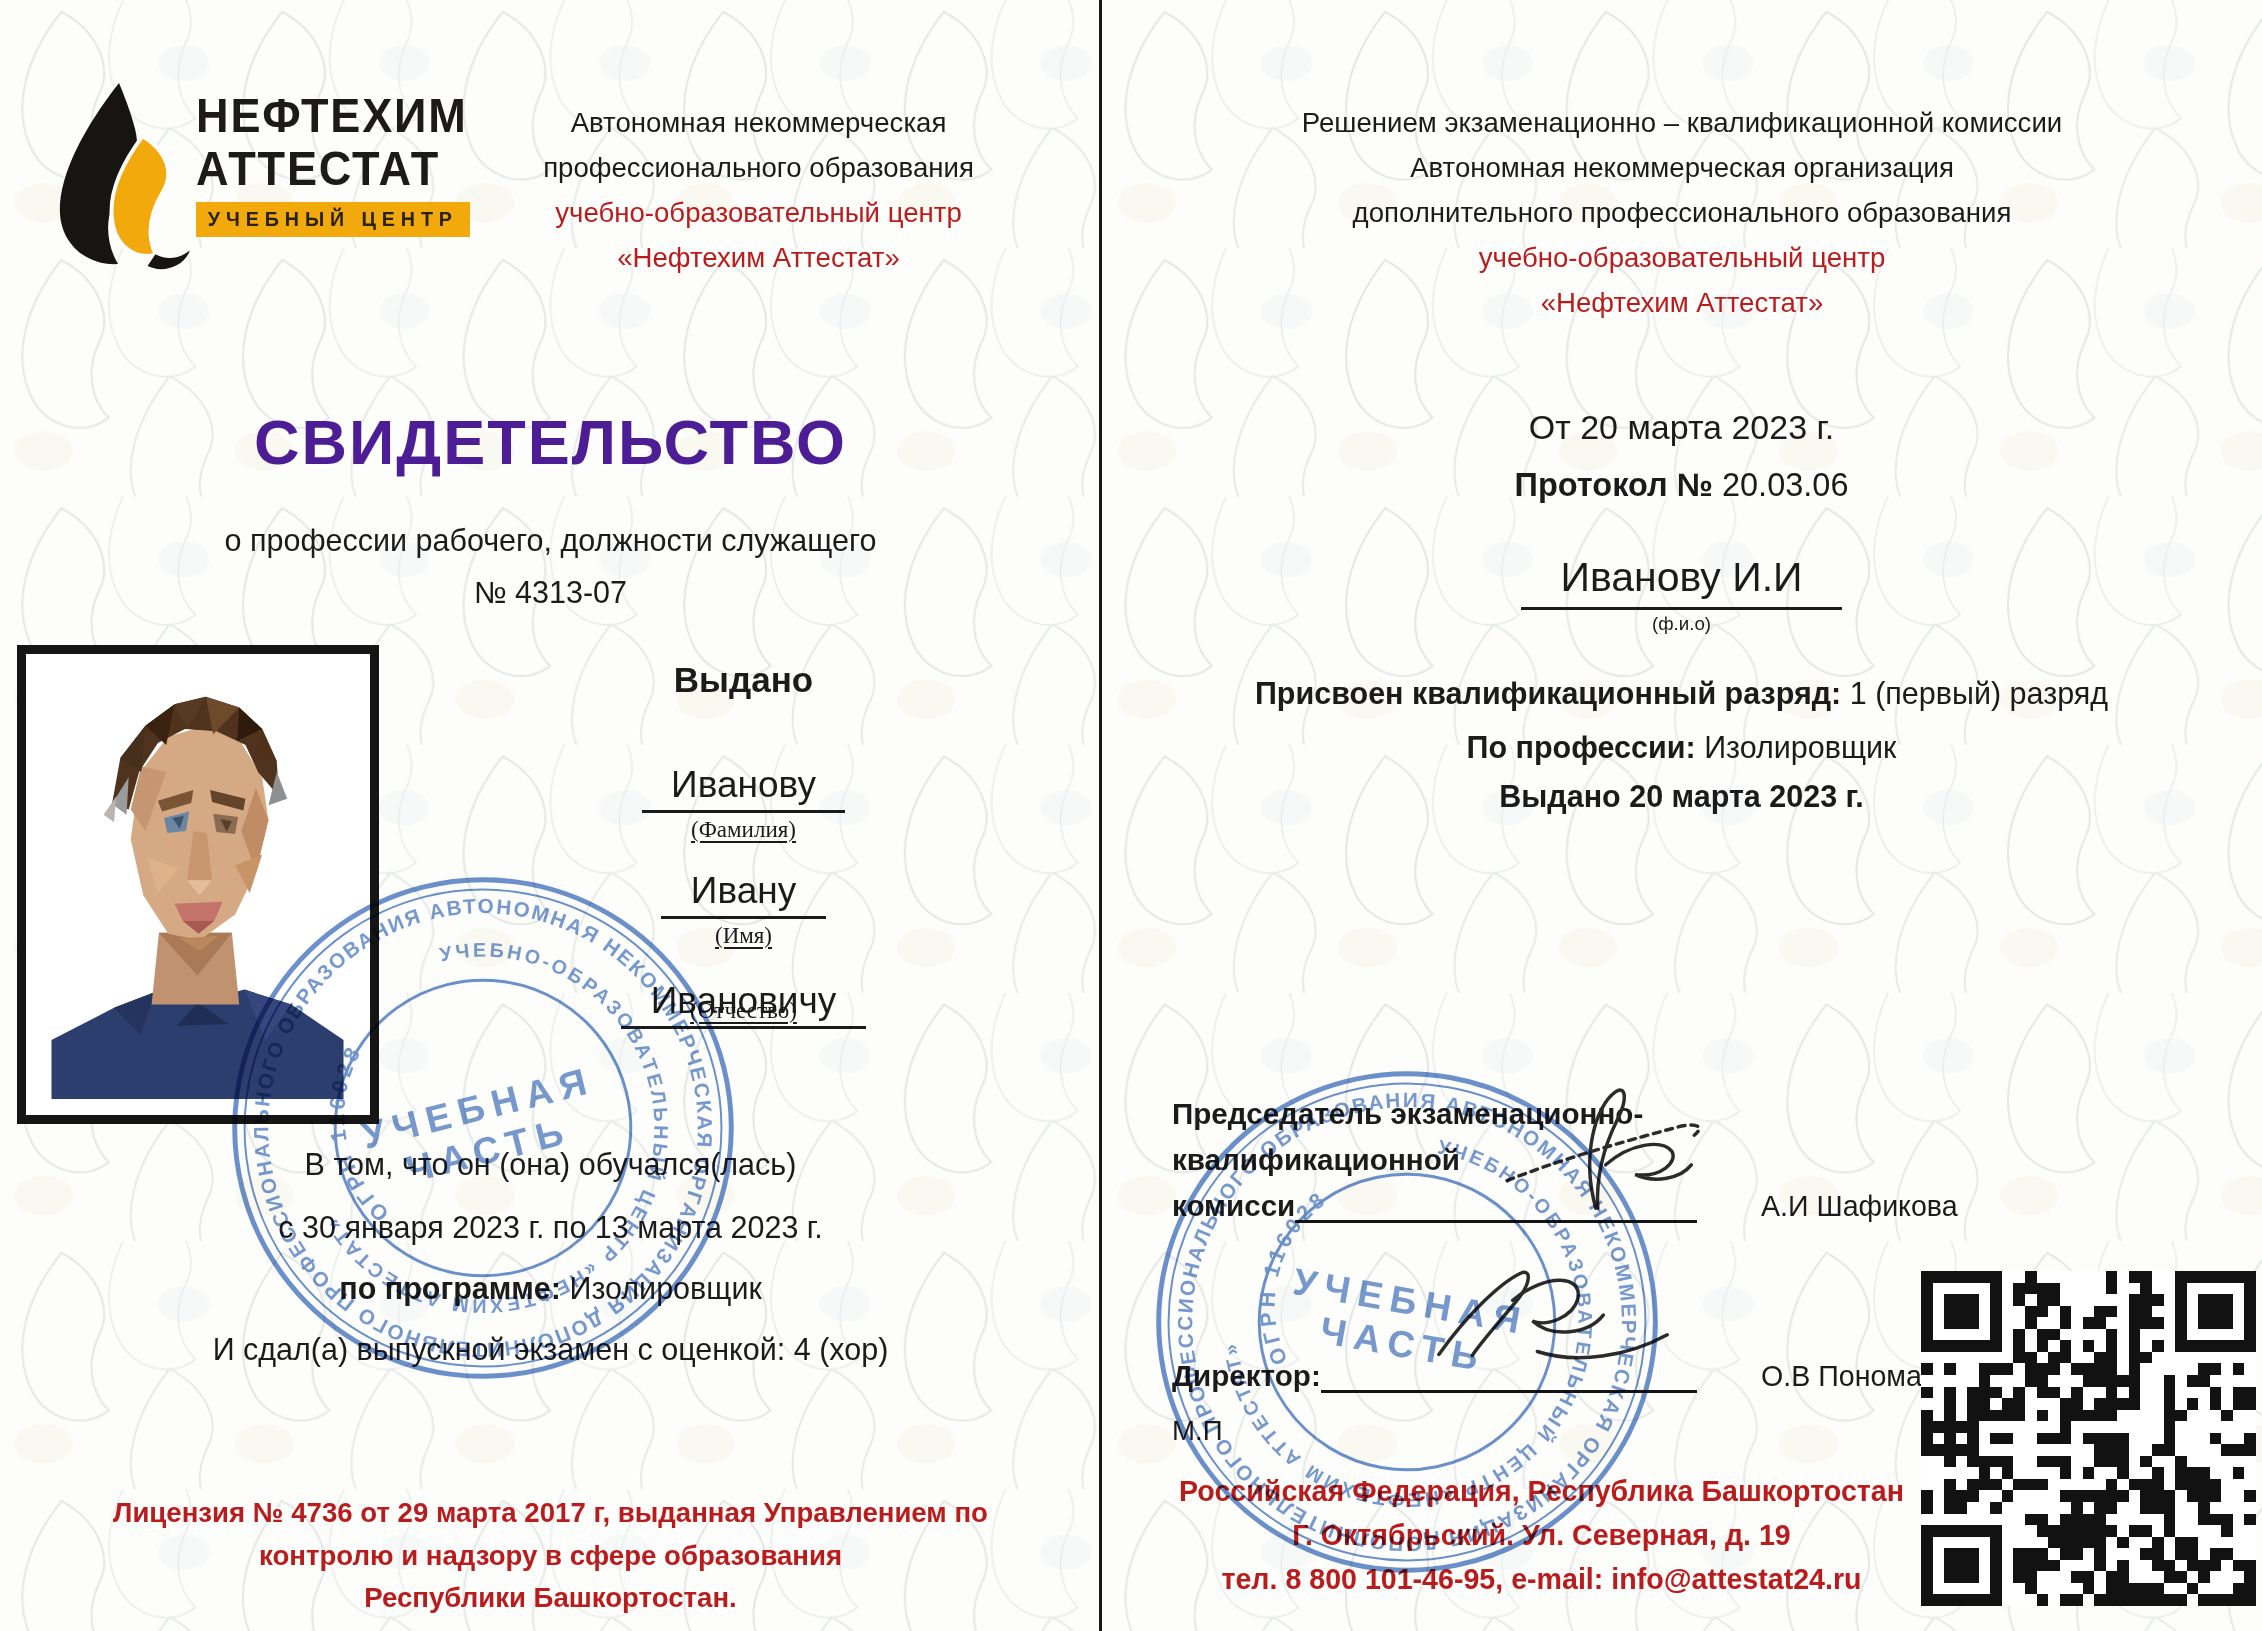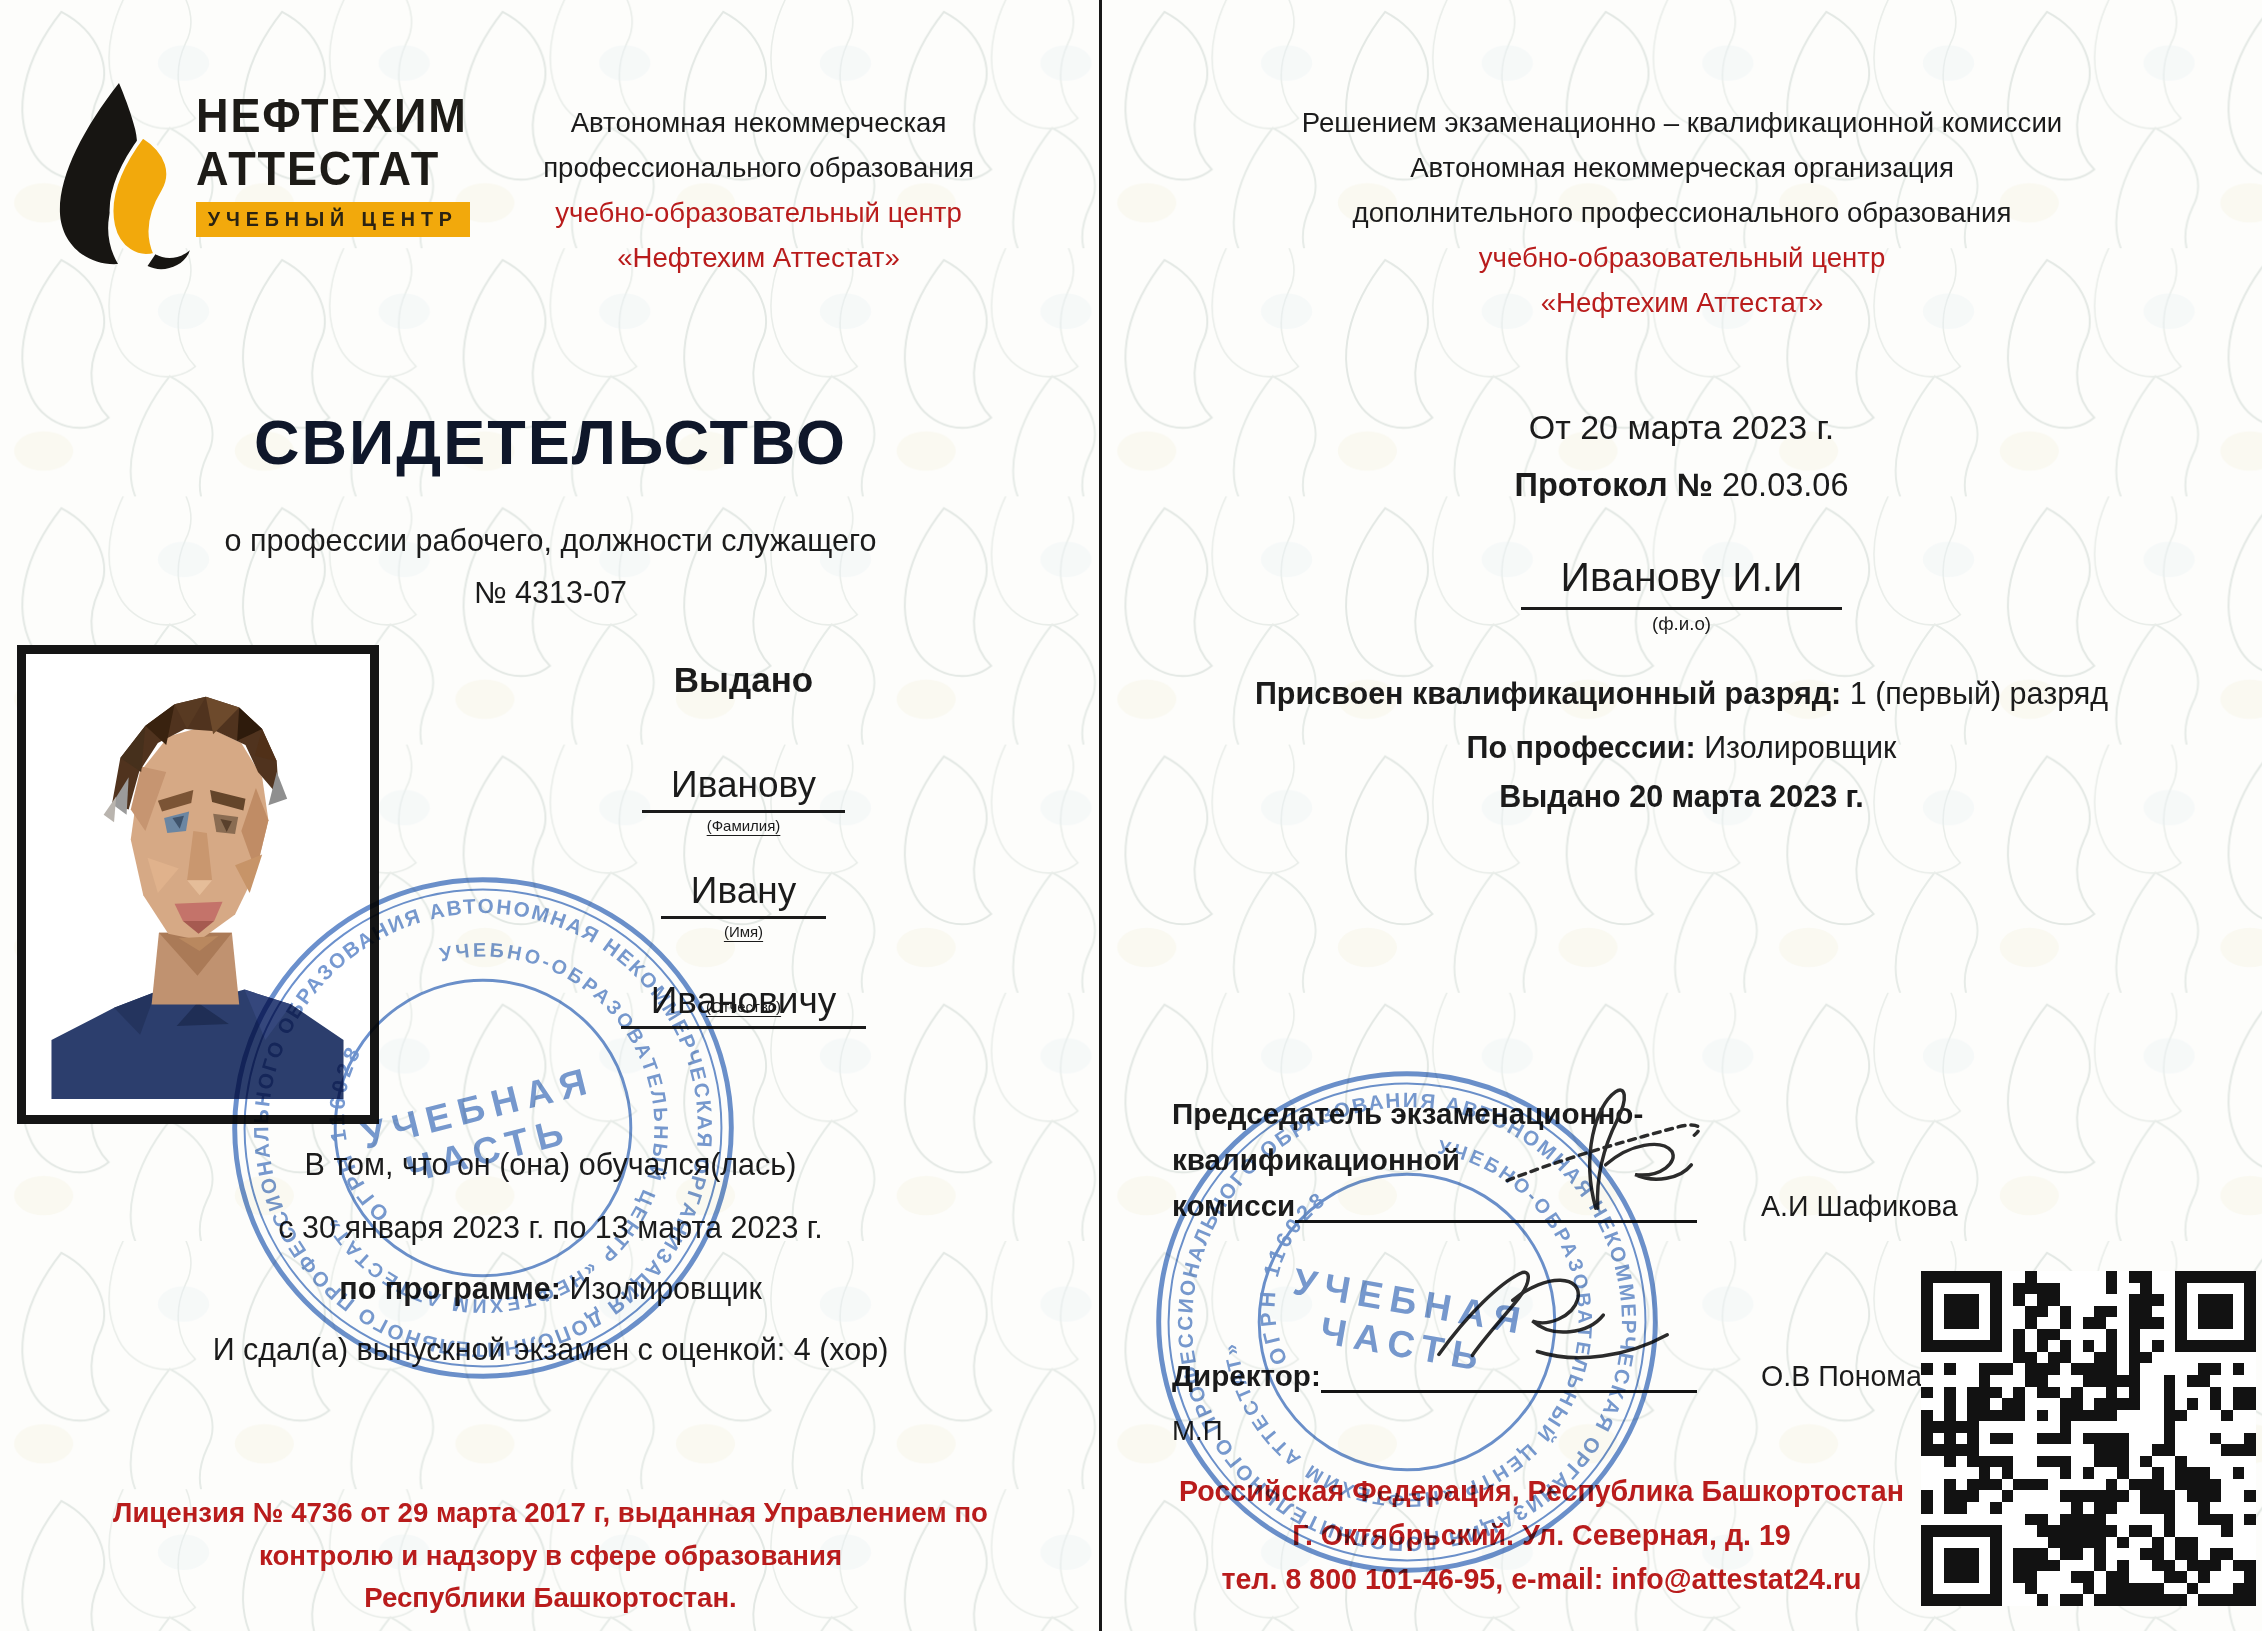--- a/index.html
+++ b/index.html
@@ -21,30 +21,30 @@
   .logo{position:absolute;left:44px;top:79px;display:flex;gap:4px;align-items:flex-start;}
   .logo-text{margin-top:9.9px;}
   .logo-line{font-size:49px;font-weight:700;letter-spacing:2px;line-height:53px;color:#1d1b17;
              transform:scaleX(.92);transform-origin:left;}
   .logo-band{margin-top:6.9px;display:inline-block;background:#f2a90c;color:#2a2313;
              font-size:19.7px;font-weight:700;letter-spacing:5.9px;padding:5.9px 11.8px;white-space:nowrap;}
 
   .org-block{position:absolute;left:463px;top:100px;width:591px;text-align:center;
              font-size:27.6px;line-height:45px;}
 
-  .title{top:406px;font-size:63px;font-weight:700;letter-spacing:2px;color:#0f172a;}
+  .title{top:406px;font-size:63px;font-weight:700;letter-spacing:2px;color:#4c1d95;}
   .subtitle{top:523px;font-size:30.5px;}
   .number{top:575px;font-size:30.5px;}
   .vydano{top:660px;font-size:35px;font-weight:700;}
 
   .photo-frame{position:absolute;left:16.7px;top:645px;width:313px;height:429px;
                border:9.9px solid #151515;background:#ffffff;padding:15.8px;z-index:2;}
 
   .name-val{display:inline-block;font-size:37px;border-bottom:3px solid #1b1b1b;padding:0 29.6px 3.9px;}
-  .name-cap{font-size:15px;text-decoration:underline;text-underline-offset:3.9px;}
+  .name-cap{font-size:23px;text-decoration:underline;text-underline-offset:3.9px;font-family:Liberation Serif, serif;}
   .t31{font-size:30.5px;}
 
   .license{font-size:27.6px;font-weight:700;}
 
   
   .header-block{position:absolute;left:1113px;top:100px;width:1138px;text-align:center;
                 font-size:27.6px;line-height:45px;}
   .date-line{top:408px;font-size:34px;}
   .protocol{top:467px;font-size:32.5px;}
   .holder{top:554px;font-size:41px;}

